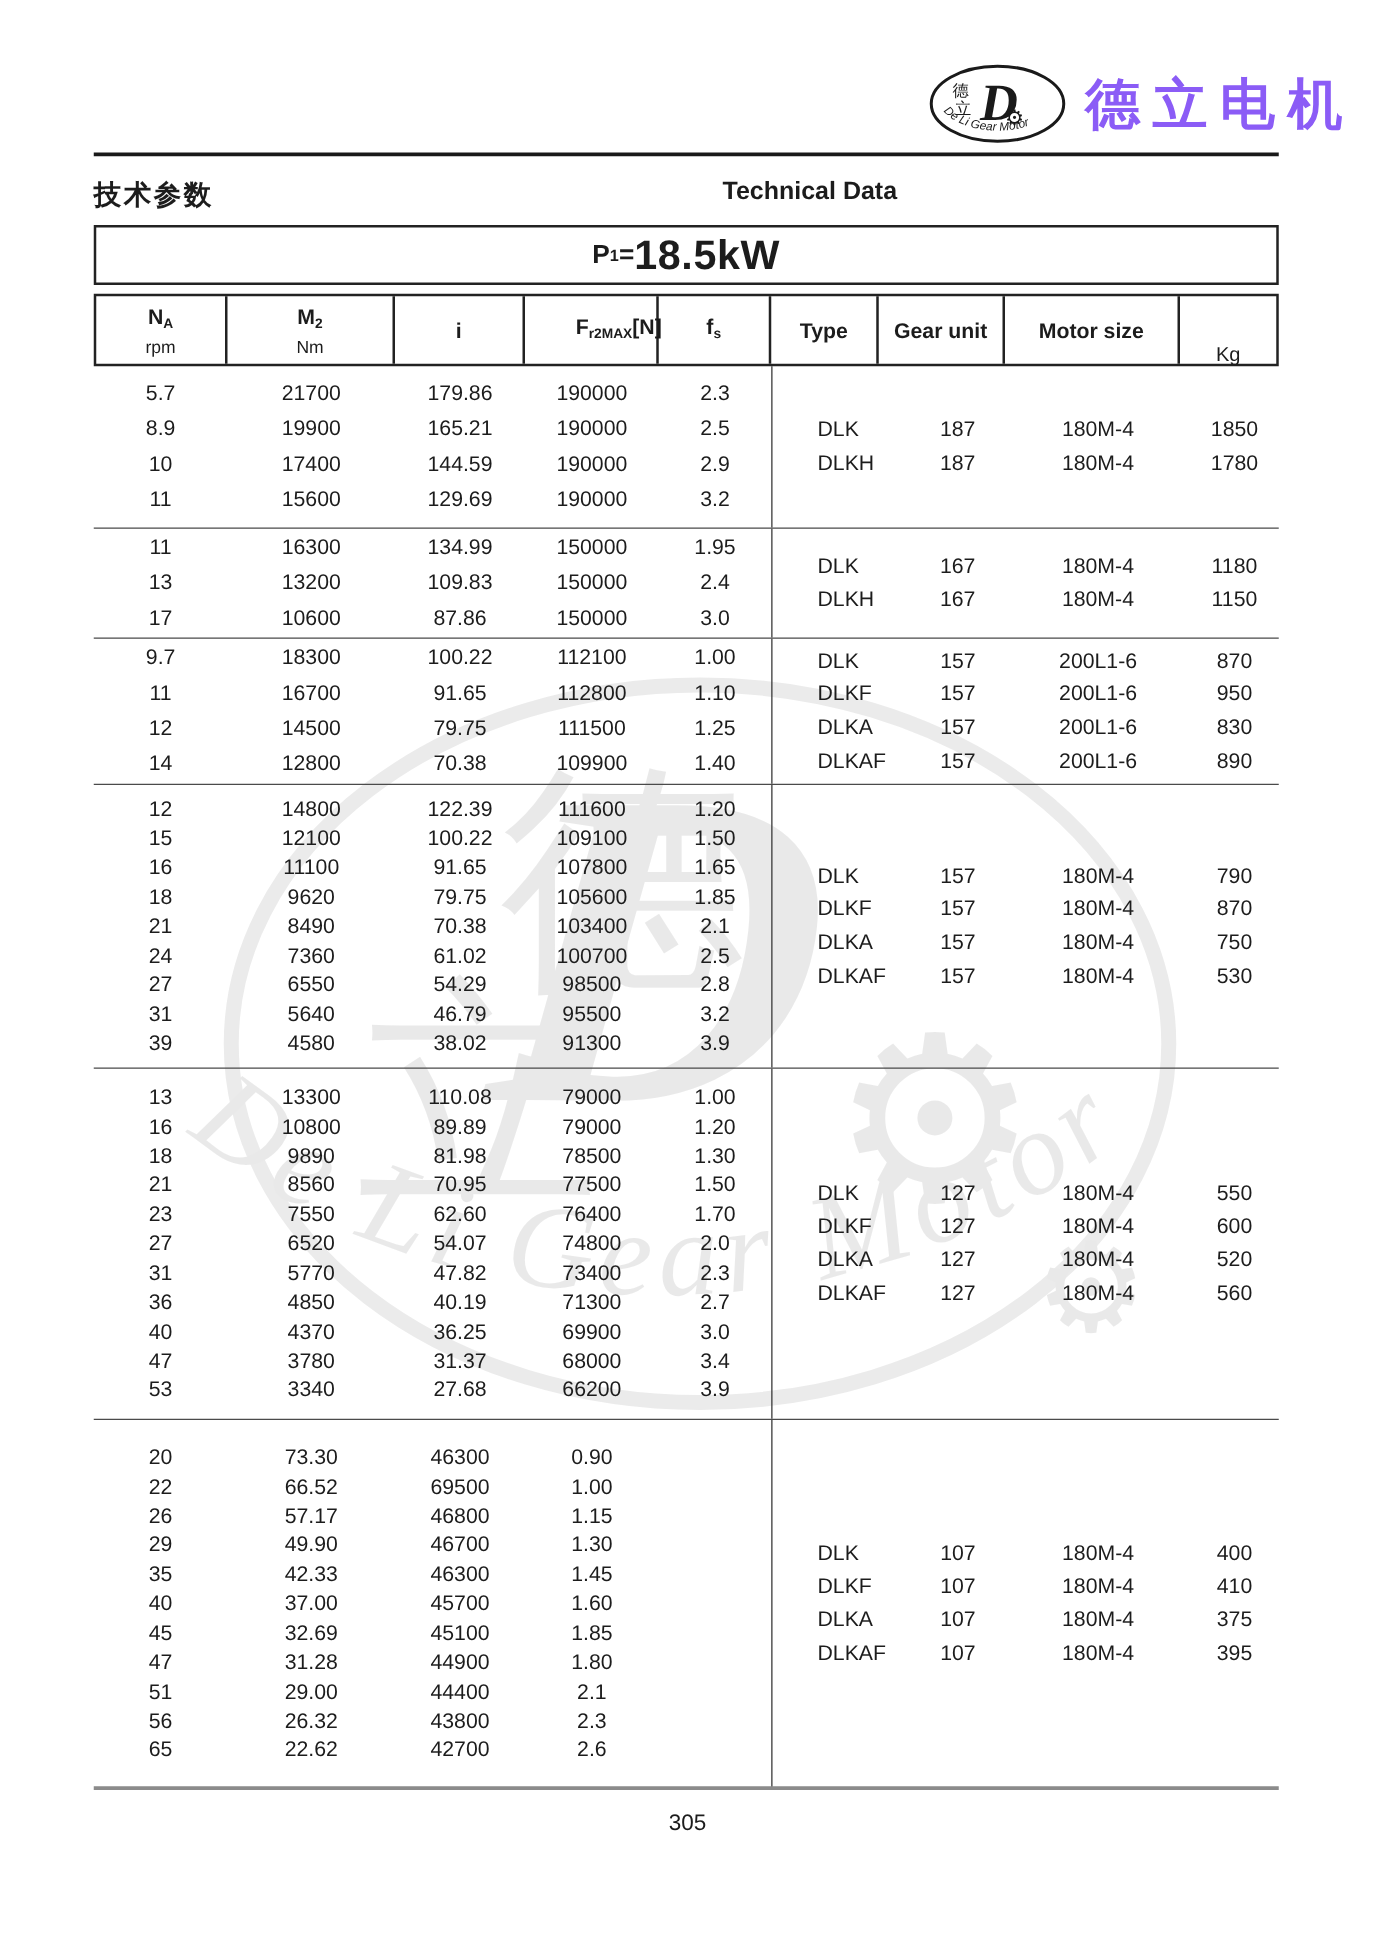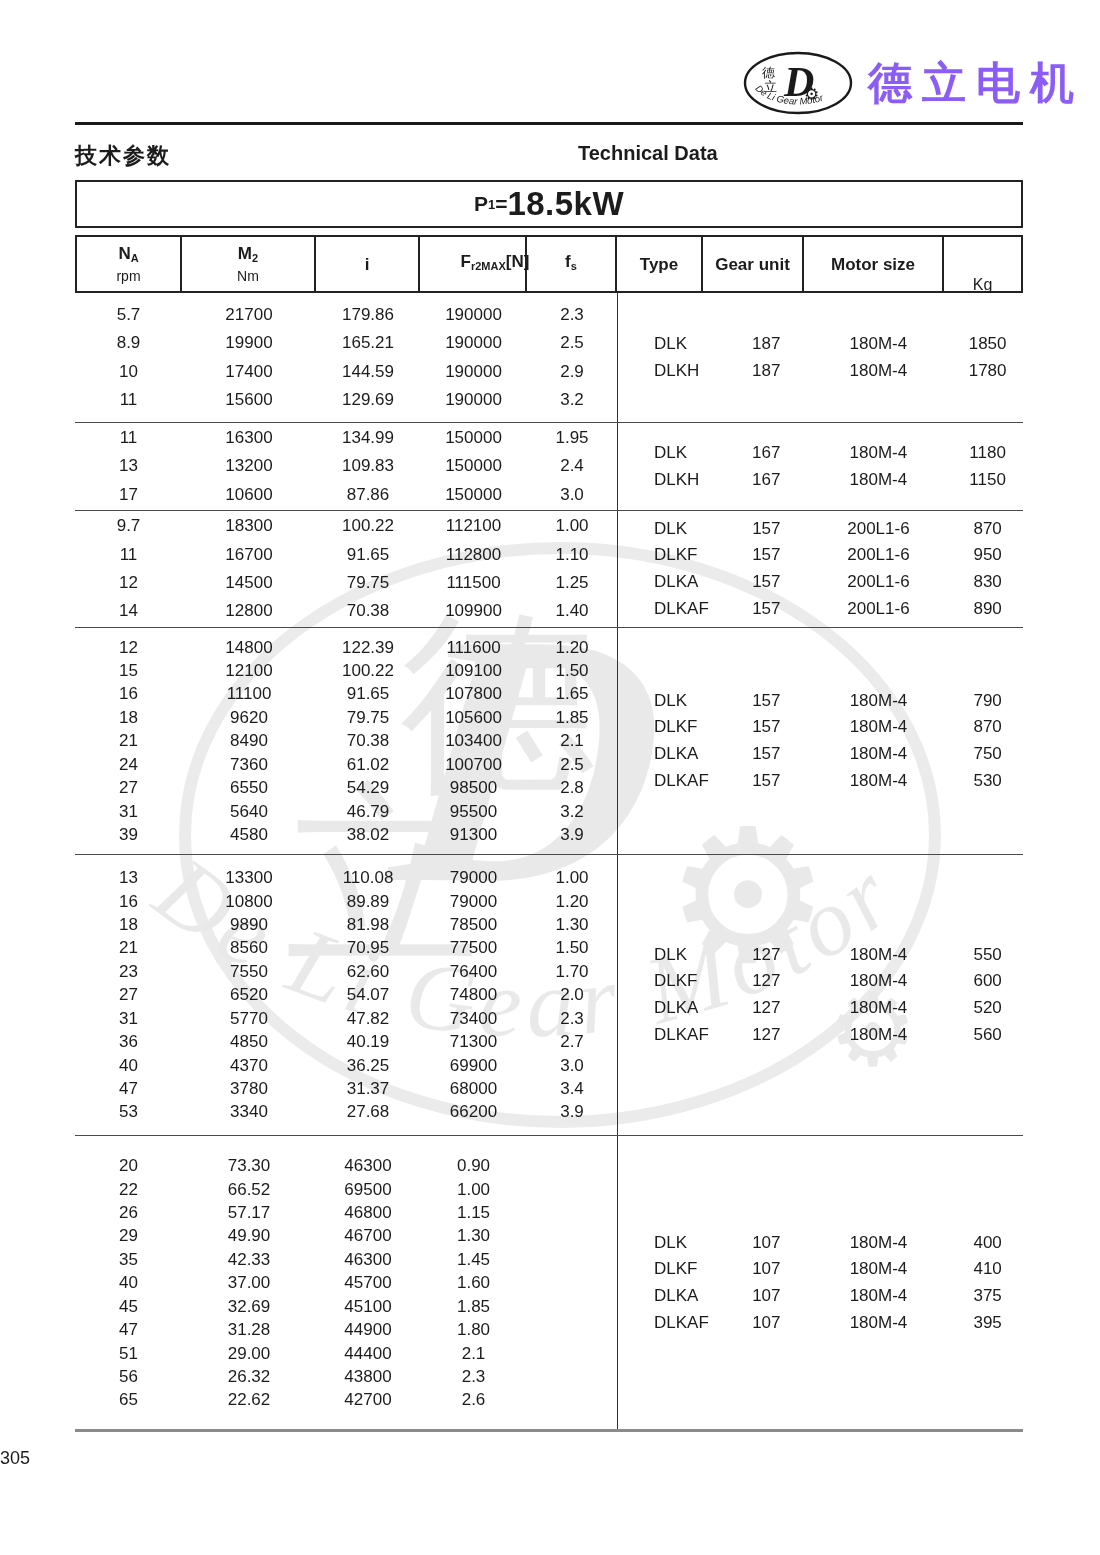--- a/index.html
+++ b/index.html
@@ -64,21 +64,21 @@
   .sec-right .col:nth-child(2){width:101px;}
   .sec-right .col:nth-child(3){width:148px;}
   .sec-right .col:nth-child(4){width:71px;}
   .lcell{height:28.4px;line-height:28.4px;text-align:center;font-size:17px;white-space:nowrap;}
   .dense .lcell{height:23.45px;line-height:23.45px;}
   .rcell{height:26.6px;line-height:26.6px;text-align:center;font-size:17px;white-space:nowrap;}
   .sec-right .col:nth-child(1) .rcell{text-align:left;padding-left:36px;}
   .sec-right .col:nth-child(2) .rcell{padding-left:24px;}
   
   .footer-rule{position:absolute;top:1429px;left:75px;width:948px;height:3px;background:#8b8b8b;z-index:2;}
-  .page-number{position:absolute;top:1448px;left:0;width:1100px;font-size:18px;z-index:2;}
+  .page-number{position:absolute;top:1448px;left:0;width:1100px;text-align:center;font-size:18px;z-index:2;}
 </style>
 </head>
 <body>
 
 <div class="page">
 
   <svg class="watermark" width="1100" height="1555" viewBox="0 0 1100 1555">
     <ellipse cx="560" cy="835" rx="375" ry="287" fill="none" stroke="#222" stroke-width="12"></ellipse>
     <text class="wm-cjk" x="400" y="770" font-size="195">德</text>
     <text class="wm-cjk" x="285" y="945" font-size="195">立</text>

